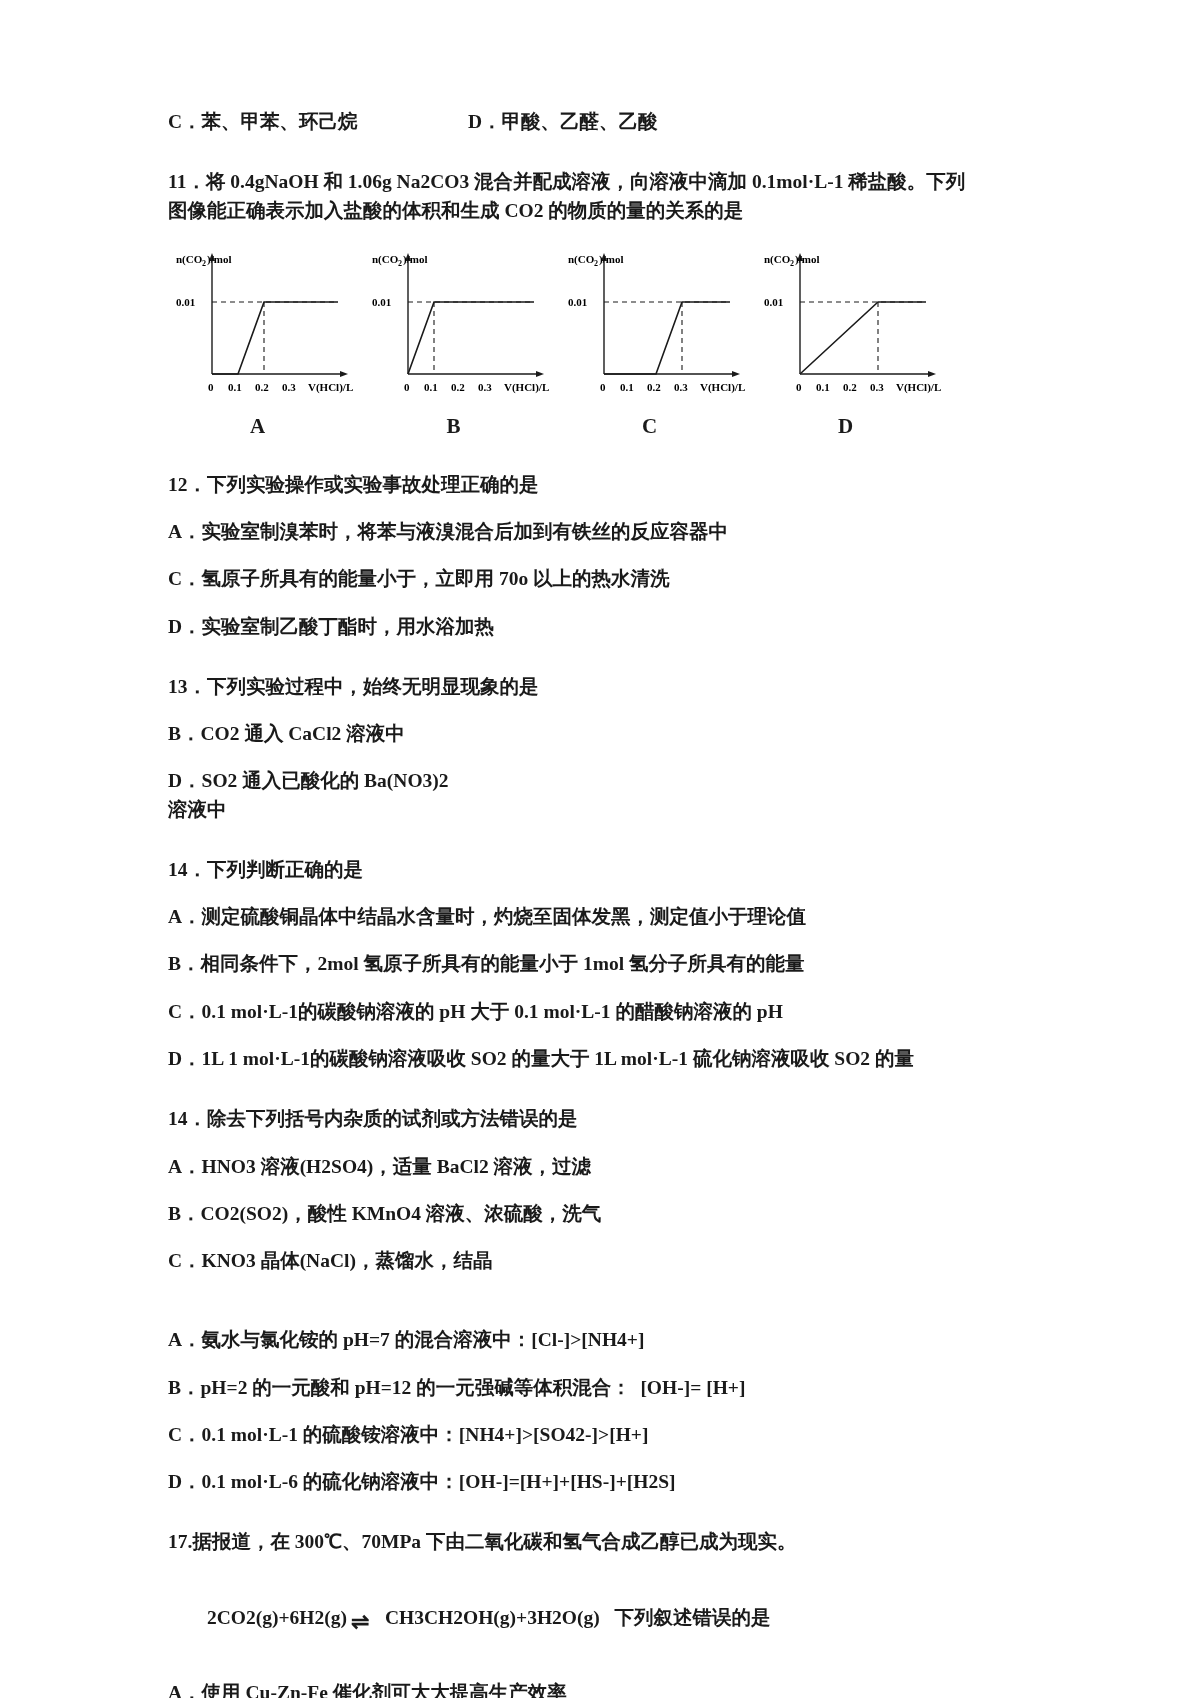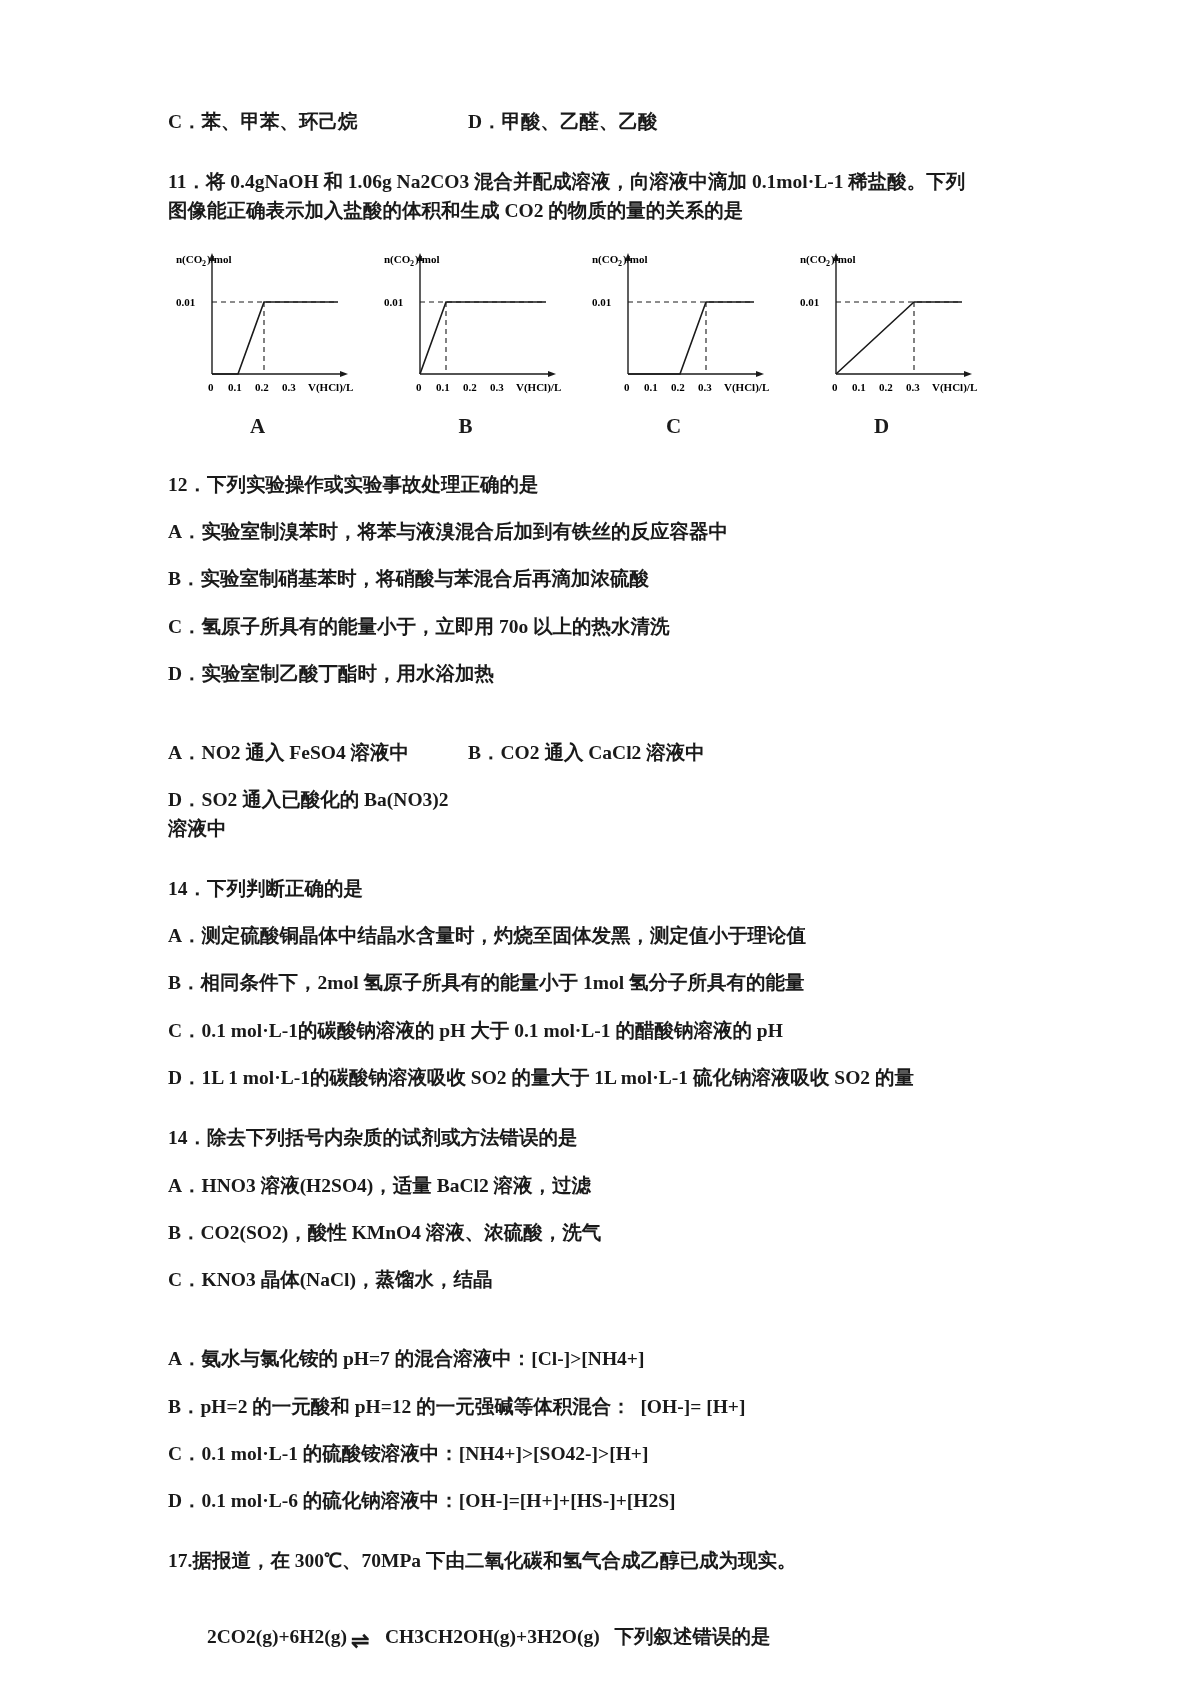--- a/index.html
+++ b/index.html
@@ -43,21 +43,21 @@
   .two-col {
     display: flex;
   }
   .two-col > span:first-child { width: 300px; flex: none; }
 
   
   .graphs {
     display: flex;
     margin-top: 16px;
     margin-left: -8px;
-    gap: 12px;
+    gap: 0px;
   }
   .graph-cell {
     width: 196px;
     position: relative;
   }
   .graph-label {
     text-align: center;
     font-size: 21px;
     font-family: "Liberation Serif", serif;
     margin-top: 8px;
@@ -194,30 +194,29 @@
         </div>
 
       </div>
     </div>
 
     <div class="gap-lg"></div>
 
     <div class="q-block">
       <p class="line">12．下列实验操作或实验事故处理正确的是</p>
       <p class="line opt">A．实验室制溴苯时，将苯与液溴混合后加到有铁丝的反应容器中</p>
-      <p class="line opt">B．实验室制硝基苯时，将硝酸与苯混合后再滴加浓硫酸</p>
       <p class="line opt">C．氢原子所具有的能量小于，立即用 70o 以上的热水清洗</p>
       <p class="line opt">D．实验室制乙酸丁酯时，用水浴加热</p>
     </div>
 
     <div class="gap-lg"></div>
 
     <div class="q-block">
+      <p class="line">13．下列实验过程中，始终无明显现象的是</p>
       <div class="two-col opt">
-        <span class="line">A．NO2 通入 FeSO4 溶液中</span>
         <span class="line">B．CO2 通入 CaCl2 溶液中</span>
       </div>
       <div class="two-col opt">
         <span class="line">D．SO2 通入已酸化的 Ba(NO3)2 溶液中</span>
       </div>
     </div>
 
     <div class="gap-lg"></div>
 
     <div class="q-block">

